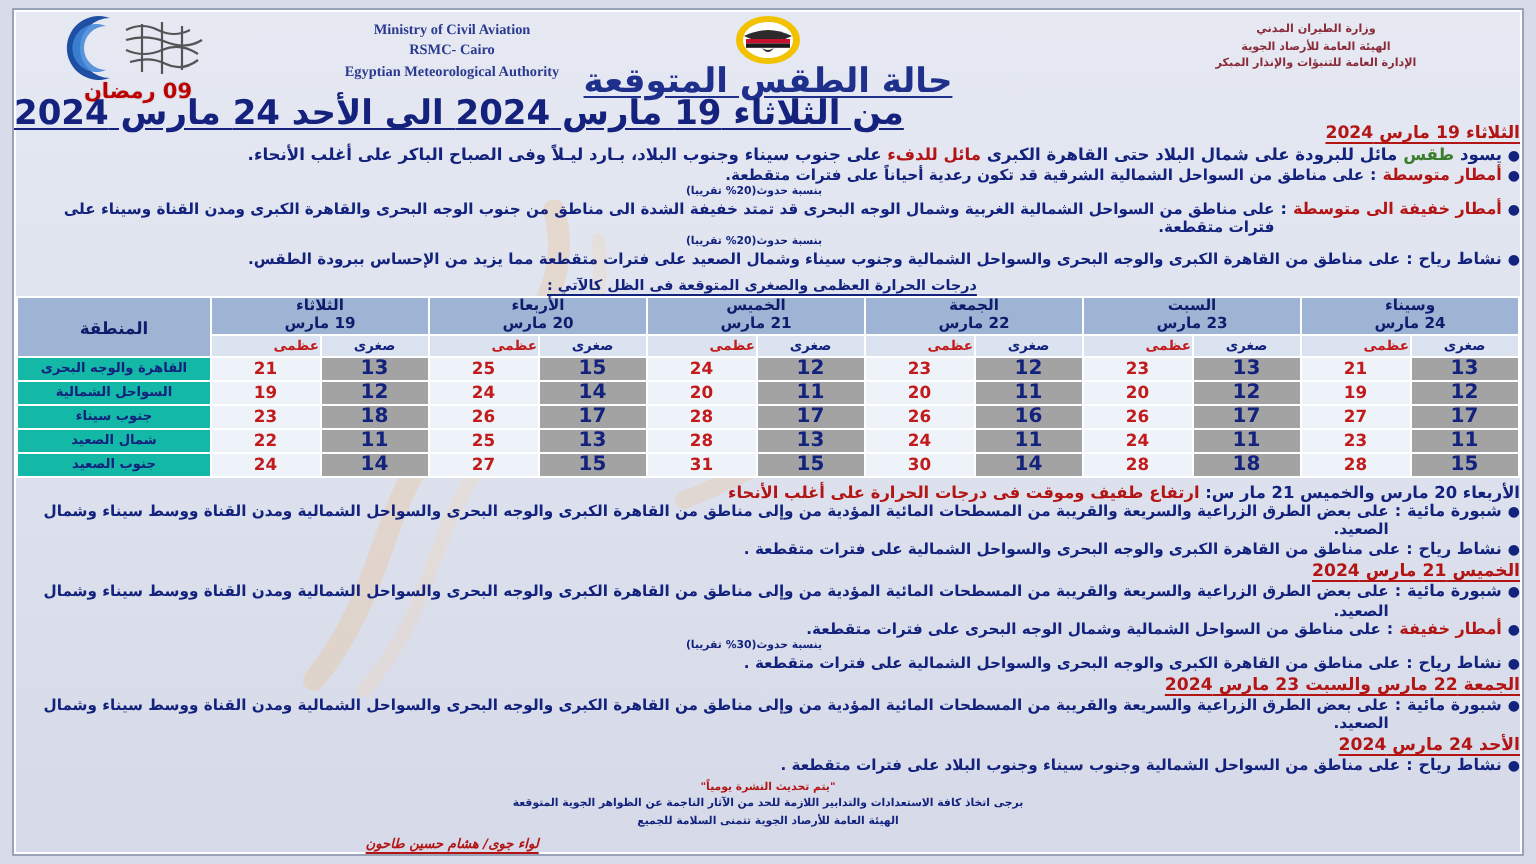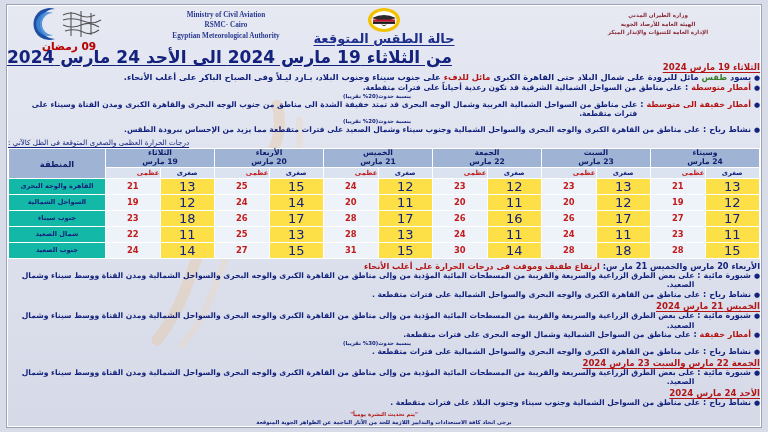--- a/index.html
+++ b/index.html
@@ -54,21 +54,21 @@
   .emblem{
     position:absolute;left:0;right:0;margin:0 auto;top:2px;width:34px;height:26px;
   }
   .ministry-ar{
     position:absolute;right:8px;top:6px;width:190px;
     text-align:center;color:#8a2b3a;font-weight:bold;
     font-size:5.6px;line-height:1.55;
   }
   .title-main{
     position:absolute;left:0;right:0;top:26px;text-align:center;
-    font-size:13px;font-weight:bold;color:#1f2f8c;
+    font-size:17px;font-weight:bold;color:#1f2f8c;
     text-decoration:underline;text-underline-offset:2px;
   }
   .title-sub{
     position:absolute;left:0;right:0;top:42px;text-align:left;
     font-size:17px;font-weight:bold;color:#14227d;
     text-decoration:underline;text-underline-offset:2px;
   }
 
   
   .body-wrap{position:relative;z-index:2;padding:0 1px;}
@@ -105,21 +105,21 @@
   }
   .lead .hl-red{color:#b31515;}
   .lead .hl-green{color:#3a7d2c;}
   .notice{
     font-size:8.2px;font-weight:bold;color:#b31515;text-align:right;margin:2px 0 0 0;
   }
   .notice .k{color:#13227d;}
 
   
   .tbl-caption{
-    font-size:7.2px;font-weight:normal;color:#13227d;text-align:left;
+    font-size:7.2px;font-weight:bold;color:#13227d;text-align:center;
     margin:3px 6px 1px 0;text-decoration:underline;text-underline-offset:1.5px;
   }
   table.temps{
     width:100%;border-collapse:collapse;table-layout:fixed;
     font-size:8px;background:#e9edf6;
   }
   table.temps th,table.temps td{
     border:1px solid #ffffff;
     padding:0;height:10px;text-align:center;vertical-align:middle;
   }
@@ -134,21 +134,21 @@
   th.sub{
     background:#dbe3f1;font-size:6.8px;font-weight:bold;padding:0;height:9px;
   }
   th.sub.max{color:#c21b1b;text-align:right;}
   th.sub.min{color:#13227d;}
   td.region{
     background:#14b8a6;color:#13227d;font-weight:bold;font-size:6.6px;
     text-align:right;padding-right:3px;
   }
   td.max{color:#c21b1b;font-weight:bold;font-size:8.4px;background:#eef2f9;}
-  td.min{color:#13227d;font-weight:normal;font-size:13px;background:#fde047;}
+  td.min{color:#13227d;font-weight:bold;font-size:10px;background:#a3a3a3;}
 
   
   .footer{
     position:relative;z-index:2;margin-top:2px;text-align:center;
   }
   .f-line{font-size:5.4px;font-weight:bold;color:#13227d;line-height:1.5;}
   .f-line.red{color:#b31515;}
   .sign{
     margin-top:3px;text-align:center;padding-right:42%;
   }

